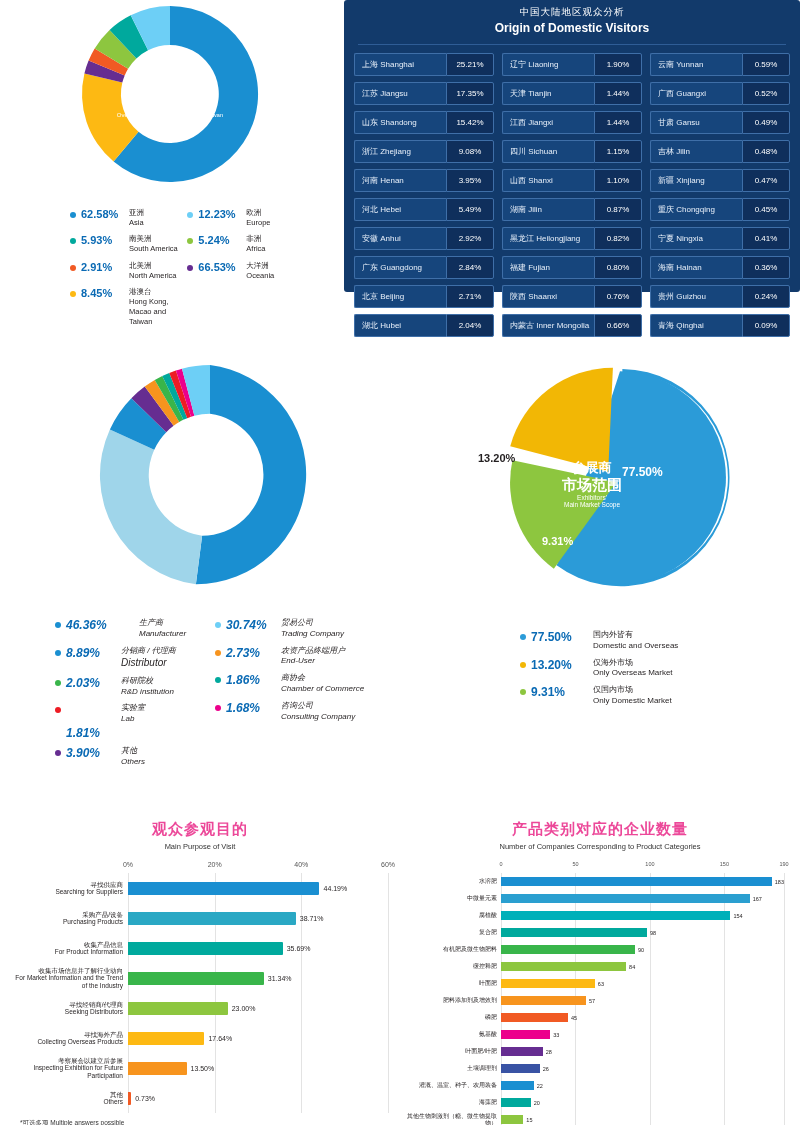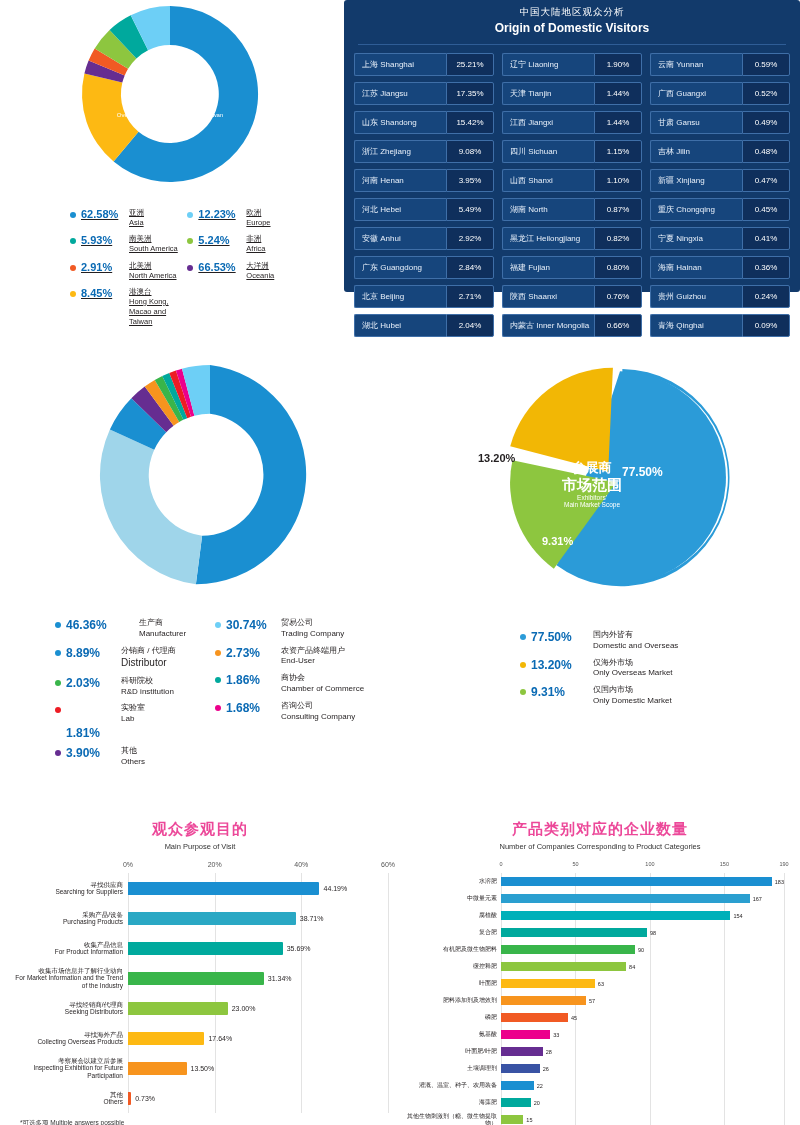--- a/index.html
+++ b/index.html
@@ -42,21 +42,21 @@
     color:#e8f0fa; font-size:8px; display:flex; align-items:center; padding-left:7px;
     border-radius:2px 0 0 2px; white-space:nowrap; overflow:hidden;
   }
   .cell .vl {
     width:48px; background:#0f2f5c; border:1px solid #3f6fa8;
     color:#ffffff; font-size:8px; display:flex; align-items:center; justify-content:center;
     border-radius:0 2px 2px 0;
   }
 
   
-  #s3 { left:0; top:350px; width:430px; height:420px; }
+  #s3 { left:0; top:350px; width:430px; height:420px;font-style:italic; }
   #s4 { left:440px; top:350px; width:360px; height:420px; }
 
   
   #s5 { left:0; top:820px; width:400px; height:305px; }
   #s6 { left:400px; top:820px; width:400px; height:305px; }
   .ch-title { text-align:center; }
   .ch-title .cn { font-size:15px; font-weight:bold; color:#ec4899; letter-spacing:1px; }
   .ch-title .en { font-size:7.5px; color:#333; margin-top:3px; }
 
   .bars { position:relative; margin-top:10px; }
@@ -102,21 +102,21 @@
     </svg>
     <div class="donut-center" style="top:48%;">
       <div class="dc-cn">海外及</div>
       <div class="dc-cn">港澳台地区</div>
       <div class="dc-cn">观众来源</div>
       <div class="dc-en">Overseas, Hong Kong, Macao &amp; Taiwan</div>
       <div class="dc-en">Visitors Breakdown Chart</div>
     </div>
   </div>
 
-  <div style="padding:8px 40px 0 70px;text-decoration:underline;">
+  <div style="padding:8px 40px 0 70px;">
     <div style="display:flex;">
       <div style="width:125px;">
         <div class="lg-item">
           <span class="lg-dot" style="background:#1a8fd1"></span>
           <span class="lg-pct">62.58%</span>
           <span class="lg-txt">
               <b>亚洲</b>
               <b>Asia</b>
             </span>
         </div>
@@ -240,21 +240,21 @@
       </div>
       <div class="cell">
         <div class="nm">新疆 Xinjiang</div>
         <div class="vl">0.47%</div>
       </div>
       <div class="cell">
         <div class="nm">河北 Hebei</div>
         <div class="vl">5.49%</div>
       </div>
       <div class="cell">
-        <div class="nm">湖南 North</div>
+        <div class="nm">湖南 Jilin</div>
         <div class="vl">0.87%</div>
       </div>
       <div class="cell">
         <div class="nm">重庆 Chongqing</div>
         <div class="vl">0.45%</div>
       </div>
       <div class="cell">
         <div class="nm">安徽 Anhui</div>
         <div class="vl">2.92%</div>
       </div>

